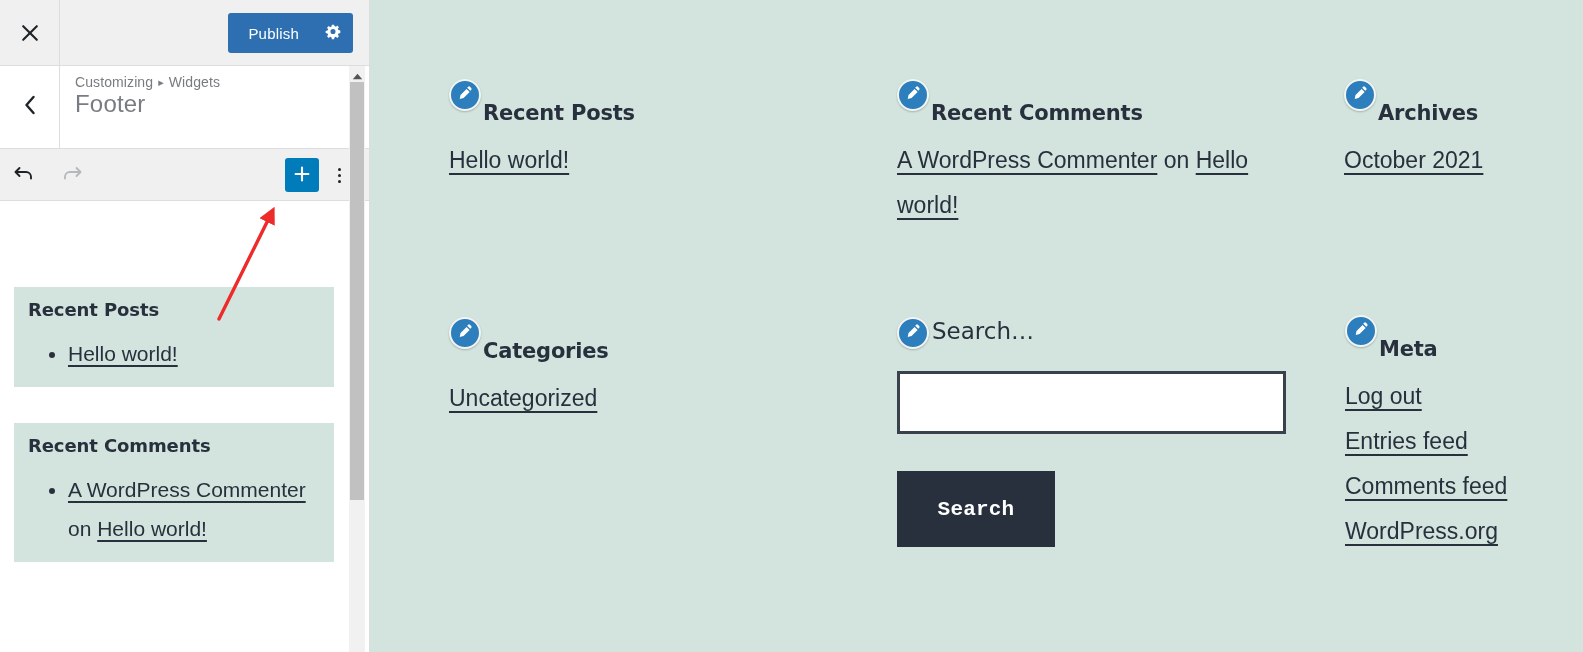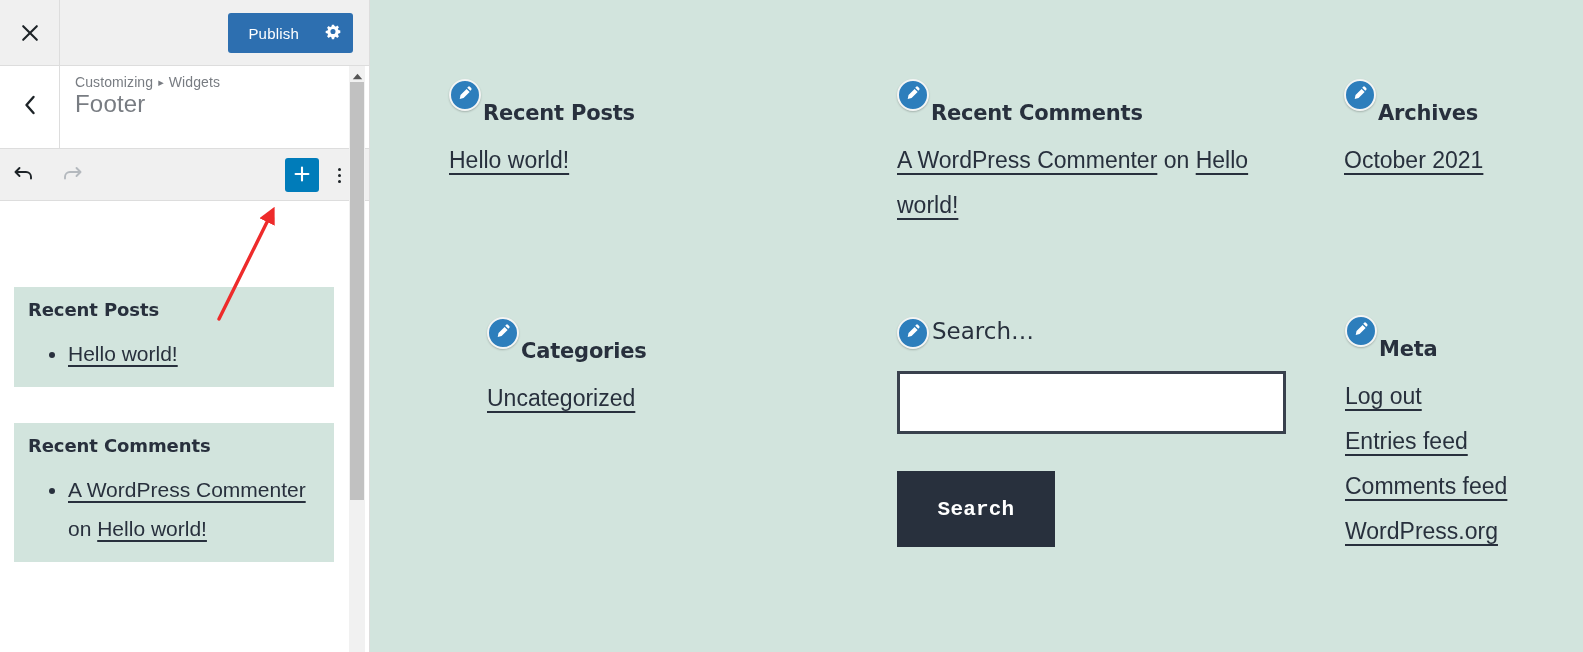--- a/index.html
+++ b/index.html
@@ -446,21 +446,21 @@
         </div>
         <div class="pv-body">
           <ul class="pv-list">
             <li>
               <a href="#">October 2021</a>
             </li>
           </ul>
         </div>
       </div>
 
-      <div class="pv-widget" style="left:79px; top:317px; width:380px;margin-left:38px;">
+      <div class="pv-widget" style="left:79px; top:317px; width:380px;">
         <div class="pv-head">
           <span class="pencil-badge">
             <span>
               <svg width="16" height="16" viewBox="0 0 20 20" aria-hidden="true">
                 <path fill="#ffffff" d="M13.9 2.3a1.6 1.6 0 0 1 2.3 0l1.5 1.5a1.6 1.6 0 0 1 0 2.3l-1.1 1.1-3.8-3.8 1.1-1.1zM12 5l3.8 3.8-7.6 7.6-4.8 1 1-4.8L12 5z"></path>
               </svg>
             </span>
           </span>
           <span class="pv-title">Categories</span>
         </div>

